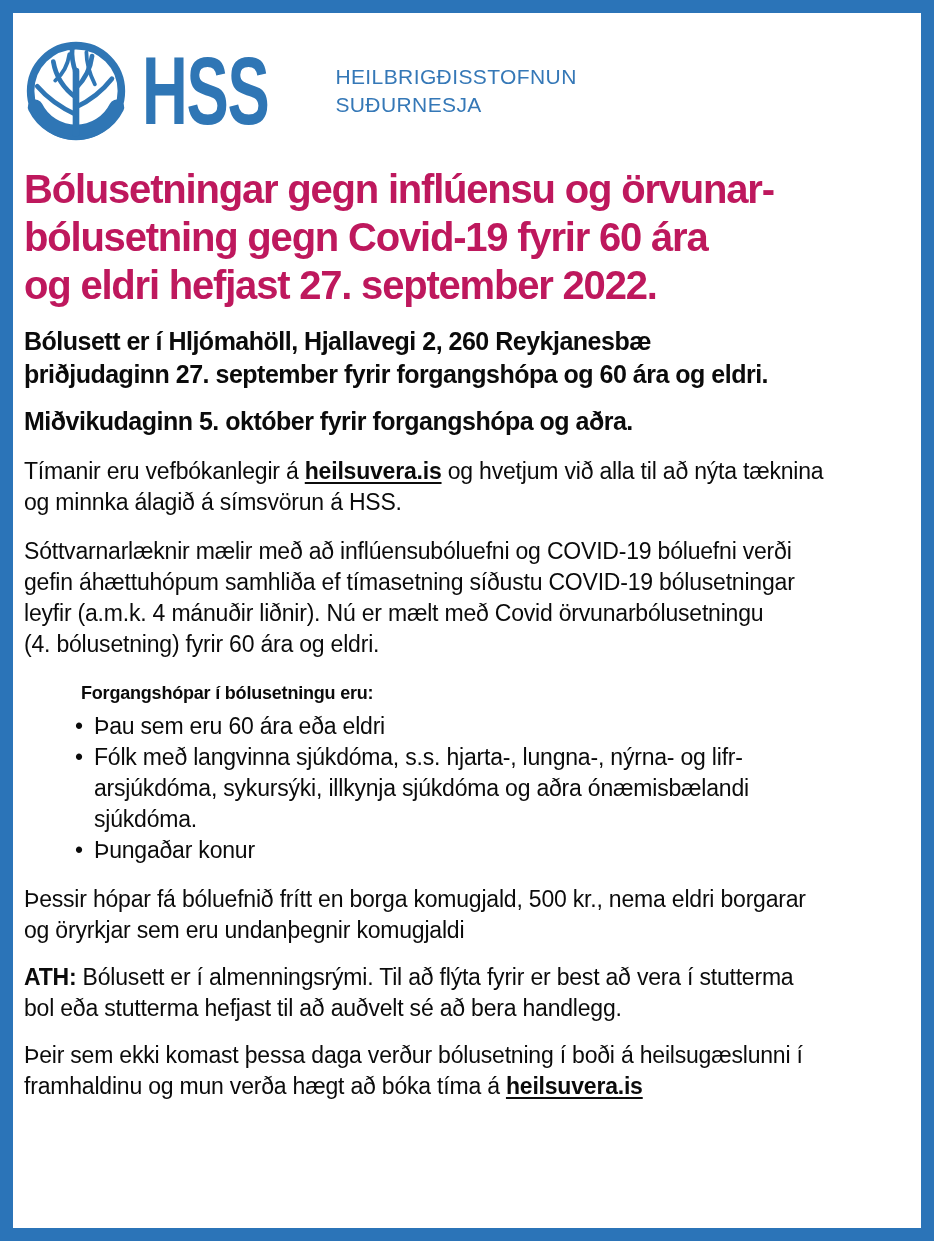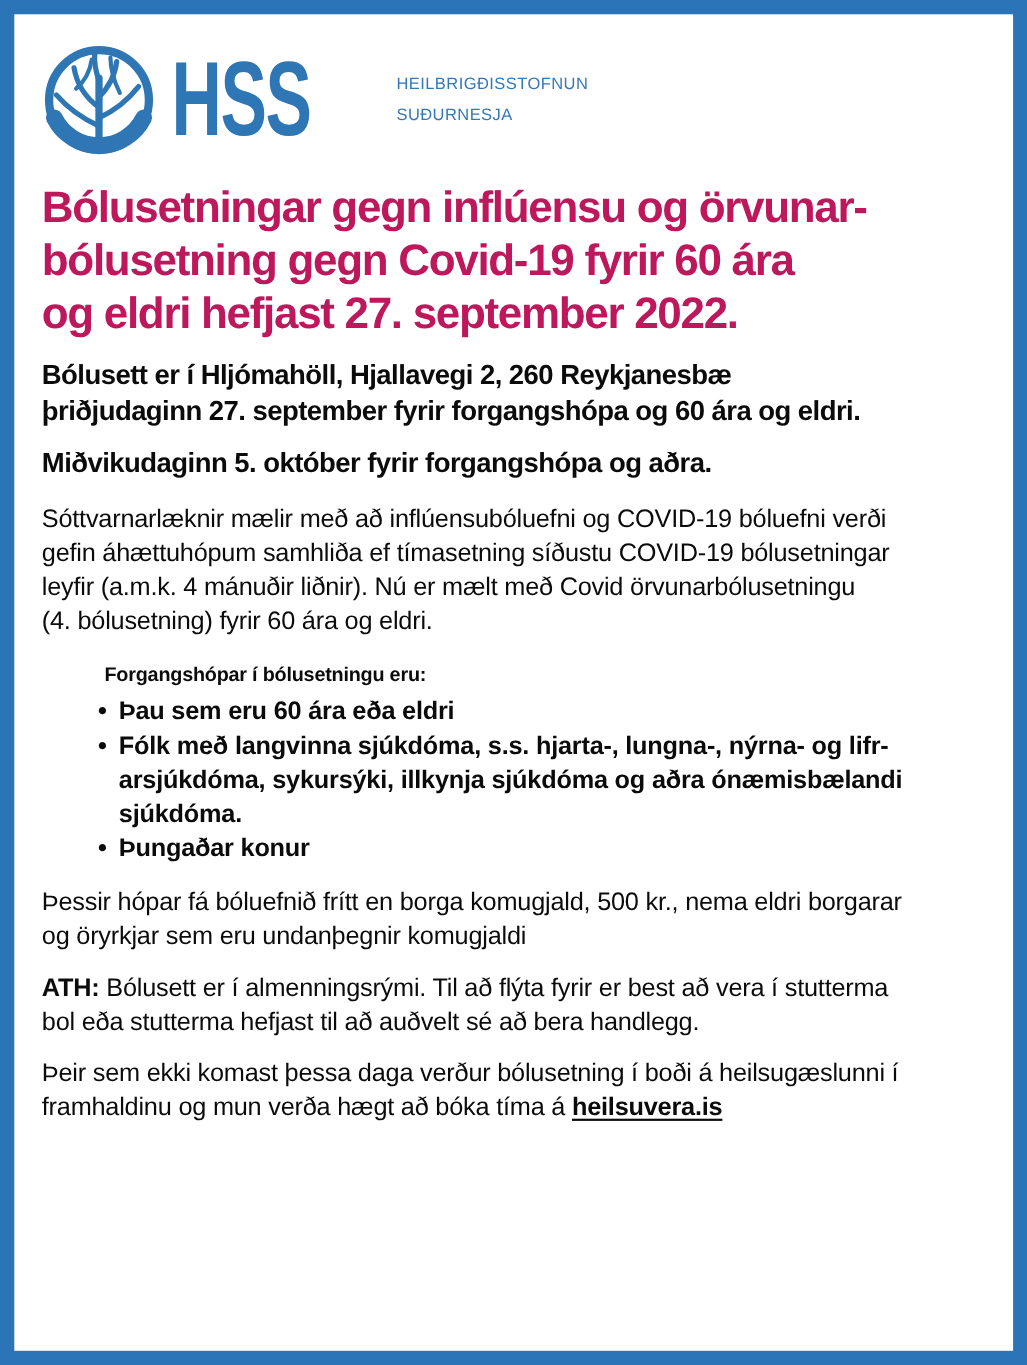--- a/index.html
+++ b/index.html
@@ -3,44 +3,44 @@
 <meta charset="utf-8">
 <style>
   html,body { margin:0; padding:0; background:#ffffff; }
   .page {
     position: relative;
     width: 934px;
     height: 1241px;
     box-sizing: border-box;
     background: #ffffff;
     border: 13px solid #2B74B8;
-    padding: 26px 14px 0 25px;
+    padding: 26px 14px 0 11px;
     font-family: "Liberation Sans", sans-serif;
     color: #0b0b0b;
     overflow: hidden;
   }
 
   
   .logo-row { display:flex; align-items:center; height:104px; }
   .tree-logo { width:104px; height:104px; flex:0 0 auto; }
   .hss-wordmark {
     font-size: 96px;
     font-weight: bold;
     color: #2F76B5;
     letter-spacing: -2px;
     line-height: 100px;
     margin-left: 14px;
     transform: scaleX(0.66);
     transform-origin: left center;
     white-space: nowrap;
   }
   .org-name {
-    margin-left: 13px;
+    margin-left: 2px;
     color: #3578B7;
-    font-size: 15px;
+    font-size: 21px;
     line-height: 28px;
     letter-spacing: 0.4px;
     font-weight: normal;
     white-space: nowrap;
   }
 
   
   h1.title {
     margin: 22px 0 0 0;
     font-size: 40px;
@@ -87,21 +87,20 @@
     font-weight: bold;
     letter-spacing: -0.2px;
   }
   ul.priority-list {
     margin: 2px 0 0 0;
     padding: 0 0 0 70px;
     list-style: none;
     font-size: 23px;
     line-height: 31px;
     letter-spacing: -0.2px;
-    font-weight: bold;
   }
   ul.priority-list li { position: relative; white-space: pre-line; }
   ul.priority-list li::before {
     content: "\2022";
     position: absolute;
     left: -19px;
     top: 0;
     font-size: 23px;
   }
 </style>
@@ -134,20 +133,22 @@
 
   <h1 class="title">Bólusetningar gegn inflúensu og örvunar-
 bólusetning gegn Covid-19 fyrir 60 ára
 og eldri hefjast 27. september 2022.</h1>
 
   <p class="subhead">Bólusett er í Hljómahöll, Hjallavegi 2, 260 Reykjanesbæ
 þriðjudaginn 27. september fyrir forgangshópa og 60 ára og eldri.</p>
 
   <p class="subhead second">Miðvikudaginn 5. október fyrir forgangshópa og aðra.</p>
 
+  <p class="body"><span>Tímanir eru vefbókanlegir á </span><a class="link">heilsuvera.is</a><span> og hvetjum við alla til að nýta tæknina
+og minnka álagið á símsvörun á HSS.</span></p>
 
   <p class="body">Sóttvarnarlæknir mælir með að inflúensubóluefni og COVID-19 bóluefni verði
 gefin áhættuhópum samhliða ef tímasetning síðustu COVID-19 bólusetningar
 leyfir (a.m.k. 4 mánuðir liðnir). Nú er mælt með Covid örvunarbólusetningu
 (4. bólusetning) fyrir 60 ára og eldri.</p>
 
   <section>
     <p class="priority-heading">Forgangshópar í bólusetningu eru:</p>
     <ul class="priority-list">
       <li>Þau sem eru 60 ára eða eldri</li>

